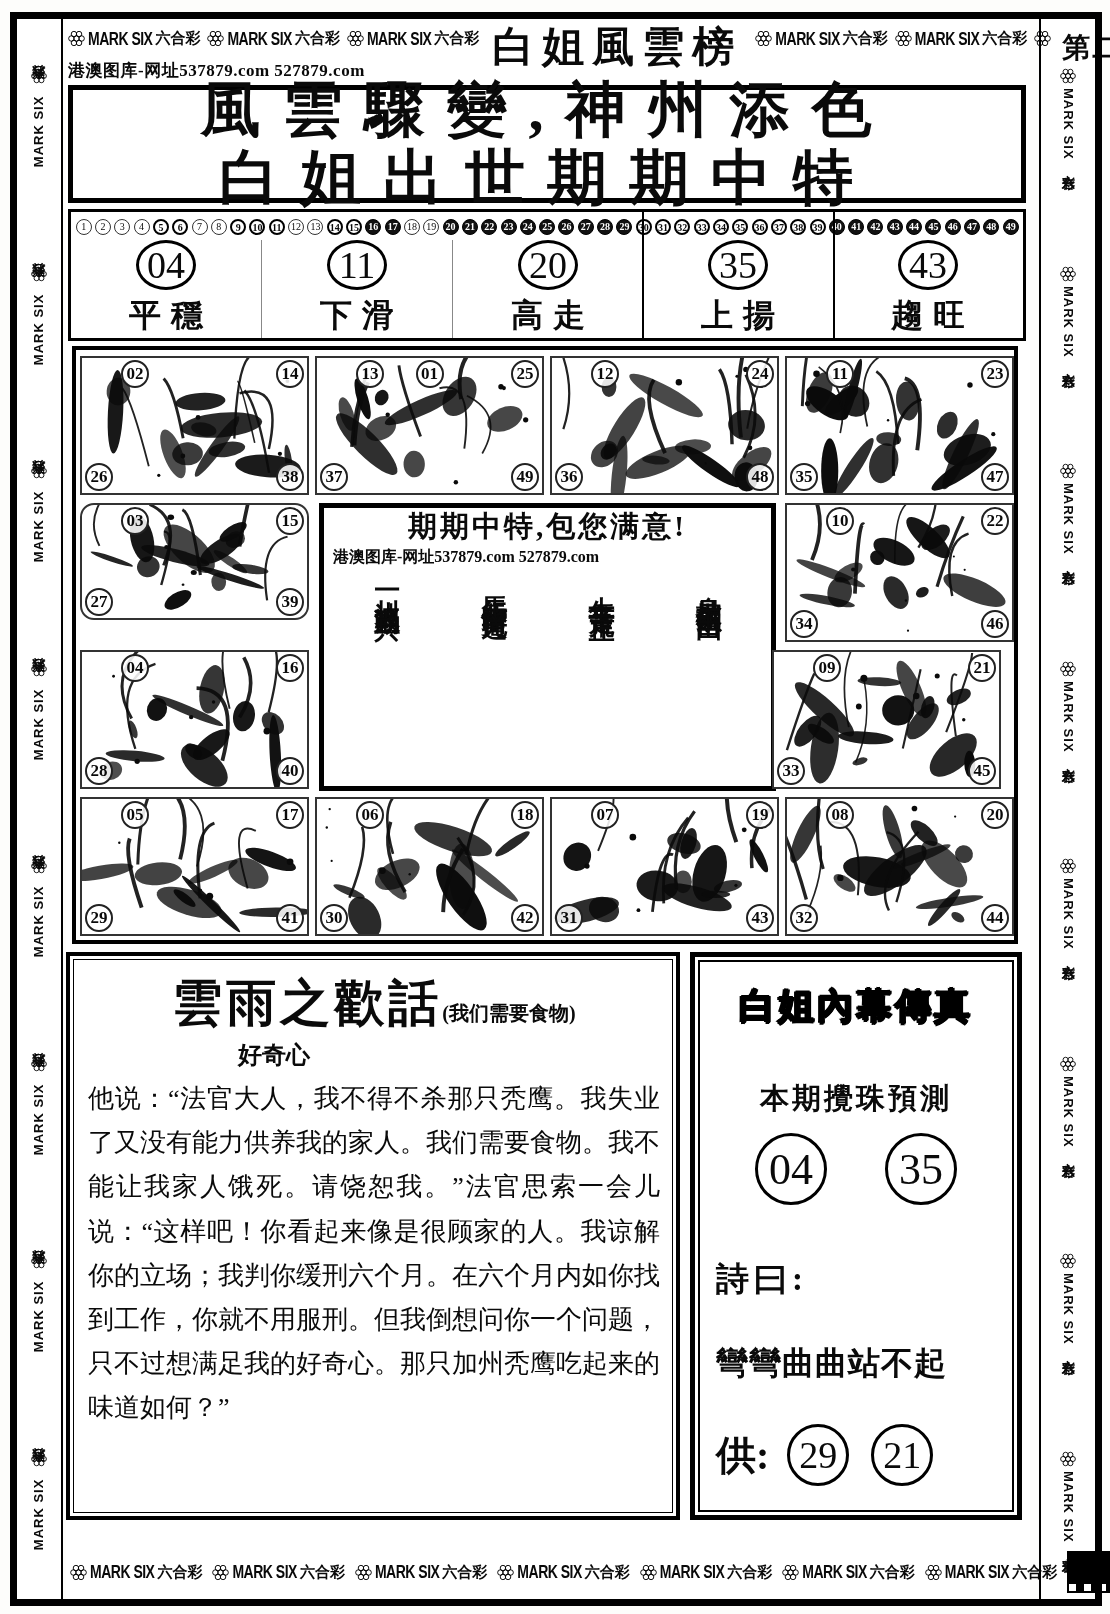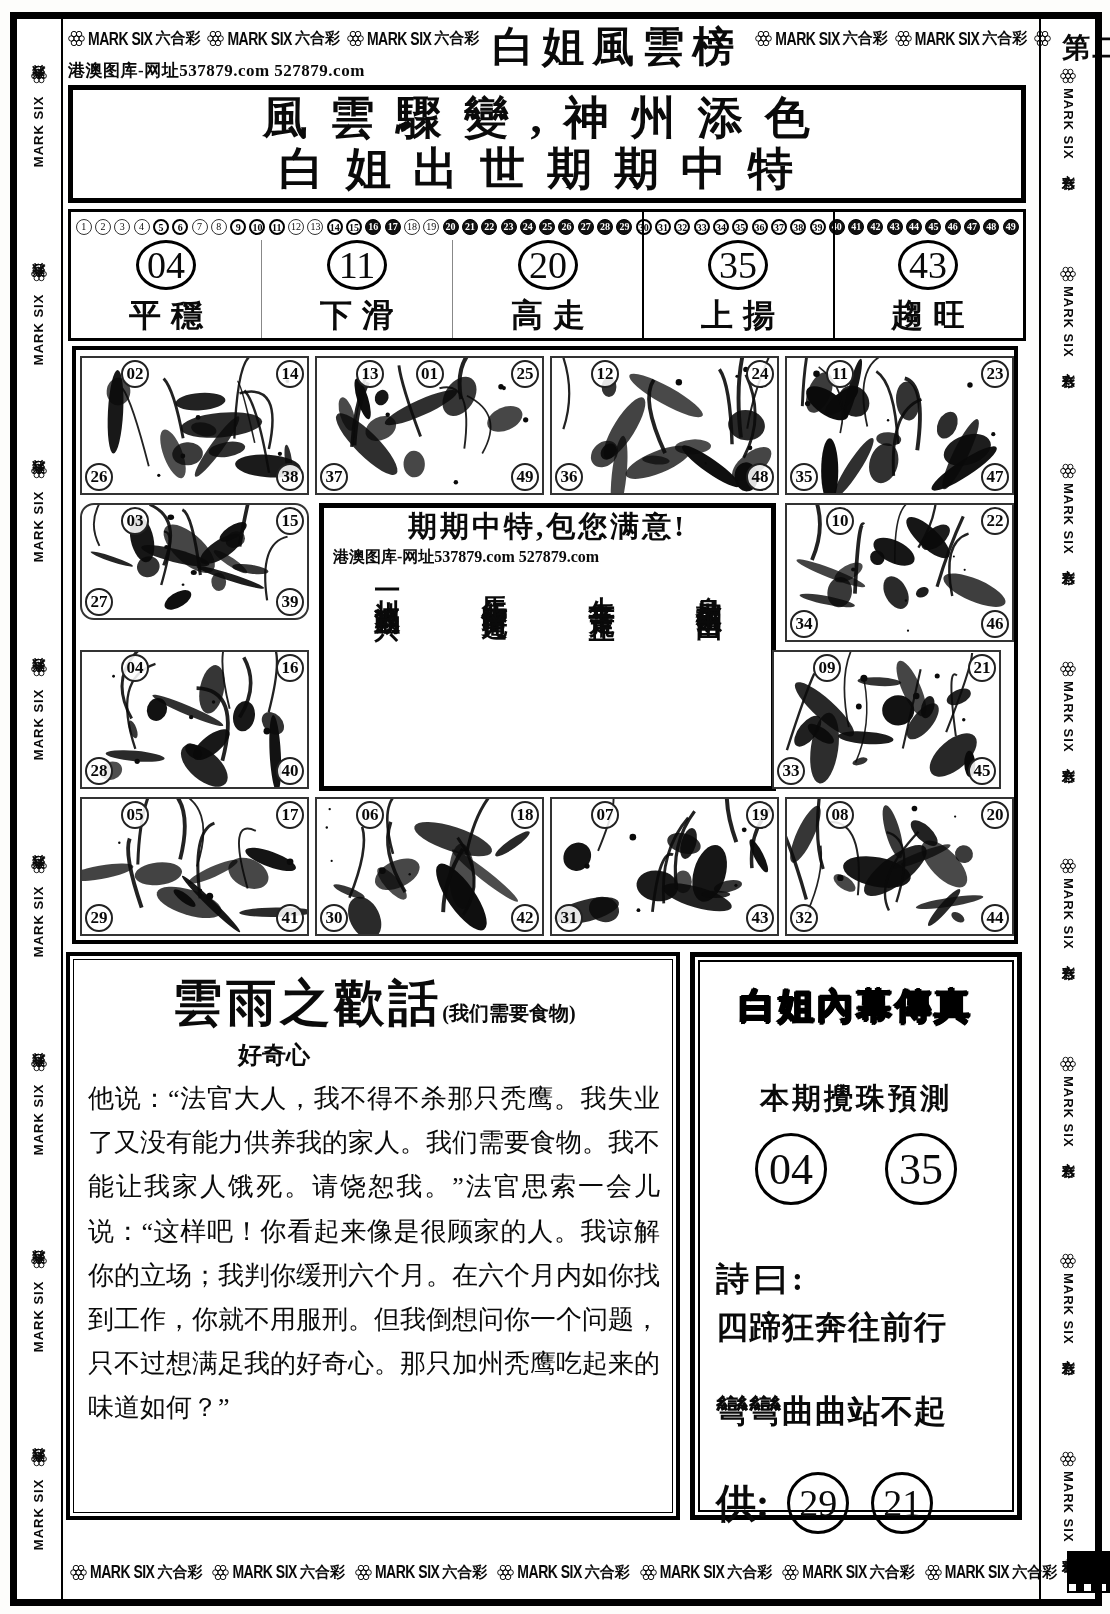--- a/index.html
+++ b/index.html
@@ -23,21 +23,21 @@
   .header { position:absolute; left:0; top:4px; right:0; height:58px; display:flex; align-items:flex-start; gap:7px; padding:6px 2px 0 2px; }
   .brand-unit { display:flex; align-items:center; gap:3px; white-space:nowrap; }
   .brand-en { font-family:"Liberation Sans",sans-serif; font-weight:700; font-size:14px; letter-spacing:-0.5px; transform:scaleY(1.25); display:inline-block; }
   .brand-cn { font-weight:900; font-size:15px; }
   .page-title { font-size:42px; font-weight:700; letter-spacing:8px; line-height:.9; margin:0 6px; white-space:nowrap; }
   .edition { font-size:28px; font-weight:600; letter-spacing:2px; margin-left:4px; white-space:nowrap; }
   .url-line { position:absolute; left:2px; top:40px; font-size:17px; font-weight:600; letter-spacing:.5px; }
 
   
   .slogan-box { position:absolute; left:2px; right:4px; top:66px; height:118px; border:5px solid #000; display:flex; flex-direction:column; justify-content:center; align-items:center; gap:2px; }
-  .slogan-line { font-size:45px; font-weight:600; letter-spacing:22px; white-space:nowrap; line-height:1.1; }
+  .slogan-line { font-size:60px; font-weight:600; letter-spacing:22px; white-space:nowrap; line-height:1.1; }
 
   
   .forecast-box { position:absolute; left:2px; right:4px; top:190px; height:132px; border:3px solid #000; }
   .small-strip { display:flex; height:28px; align-items:center; padding:2px 3px 0 3px; }
   .small-num { flex:1; display:flex; justify-content:center; }
   .small-circle { width:16px; height:16px; border:1px solid #333; border-radius:50%; font-size:10px; line-height:14px; text-align:center; font-family:"Liberation Serif",serif; }
   .small-circle.b { border-width:2px; font-weight:700; border-color:#000; }
   .small-circle.f { background:#111; color:#fff; border-color:#000; font-weight:700; }
   .big-cells { display:flex; position:absolute; left:0; right:0; top:28px; bottom:0; }
   .big-cell { flex:1; display:flex; flex-direction:column; align-items:center; justify-content:center; gap:4px; position:relative; }
@@ -954,21 +954,20 @@
 
     <div class="insider-box">
       <div class="insider-inner">
         <div class="insider-header">白姐內幕傳真</div>
         <div class="pred-title">本期攪珠預測</div>
         <div class="pred-circles" id="pred-circles">
             <div class="pred-circle">04</div>
             <div class="pred-circle">35</div>
           </div>
         <div class="poem-label">詩曰:</div>
-        <div class="poem-line1">四蹄狂奔往前行</div>
         <div class="poem-line2">彎彎曲曲站不起</div>
         <div class="supply-row">
           <span class="supply-label">供:</span>
           <span id="supply-circles" style="display:flex;gap:22px;">
               <div class="supply-circle">29</div>
               <div class="supply-circle">21</div>
             </span>
         </div>
       </div>
     </div>

